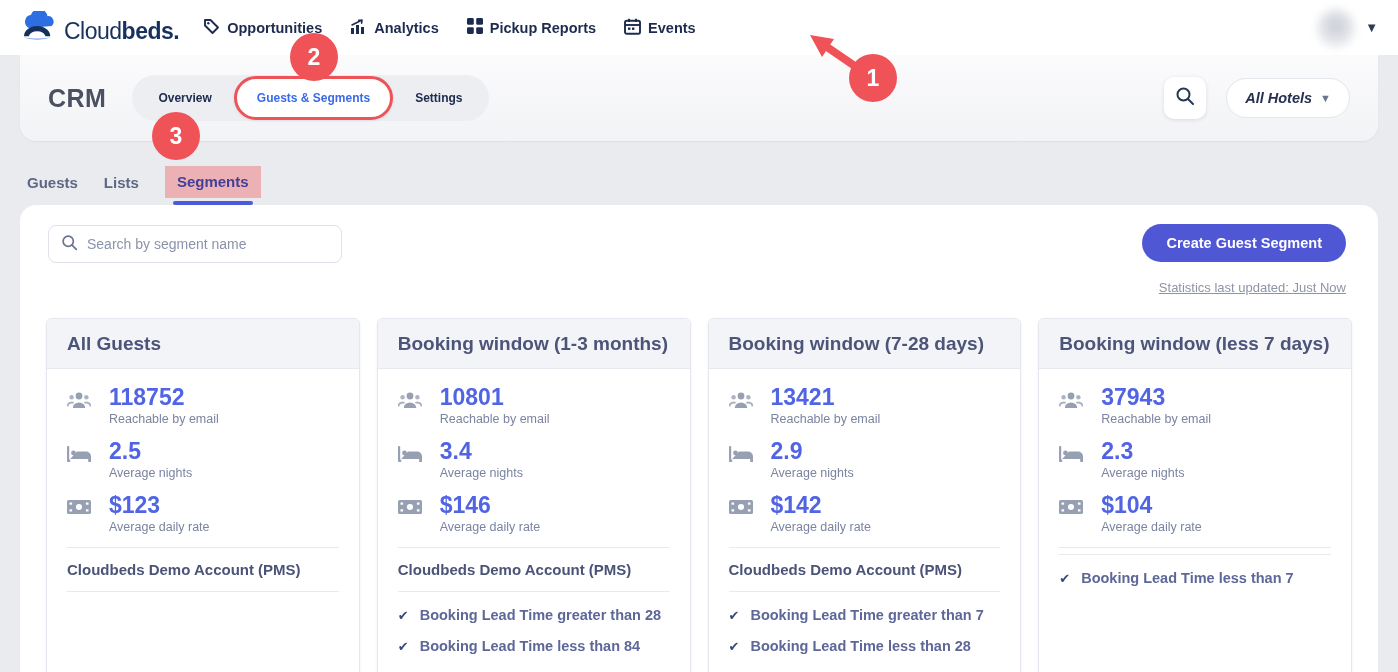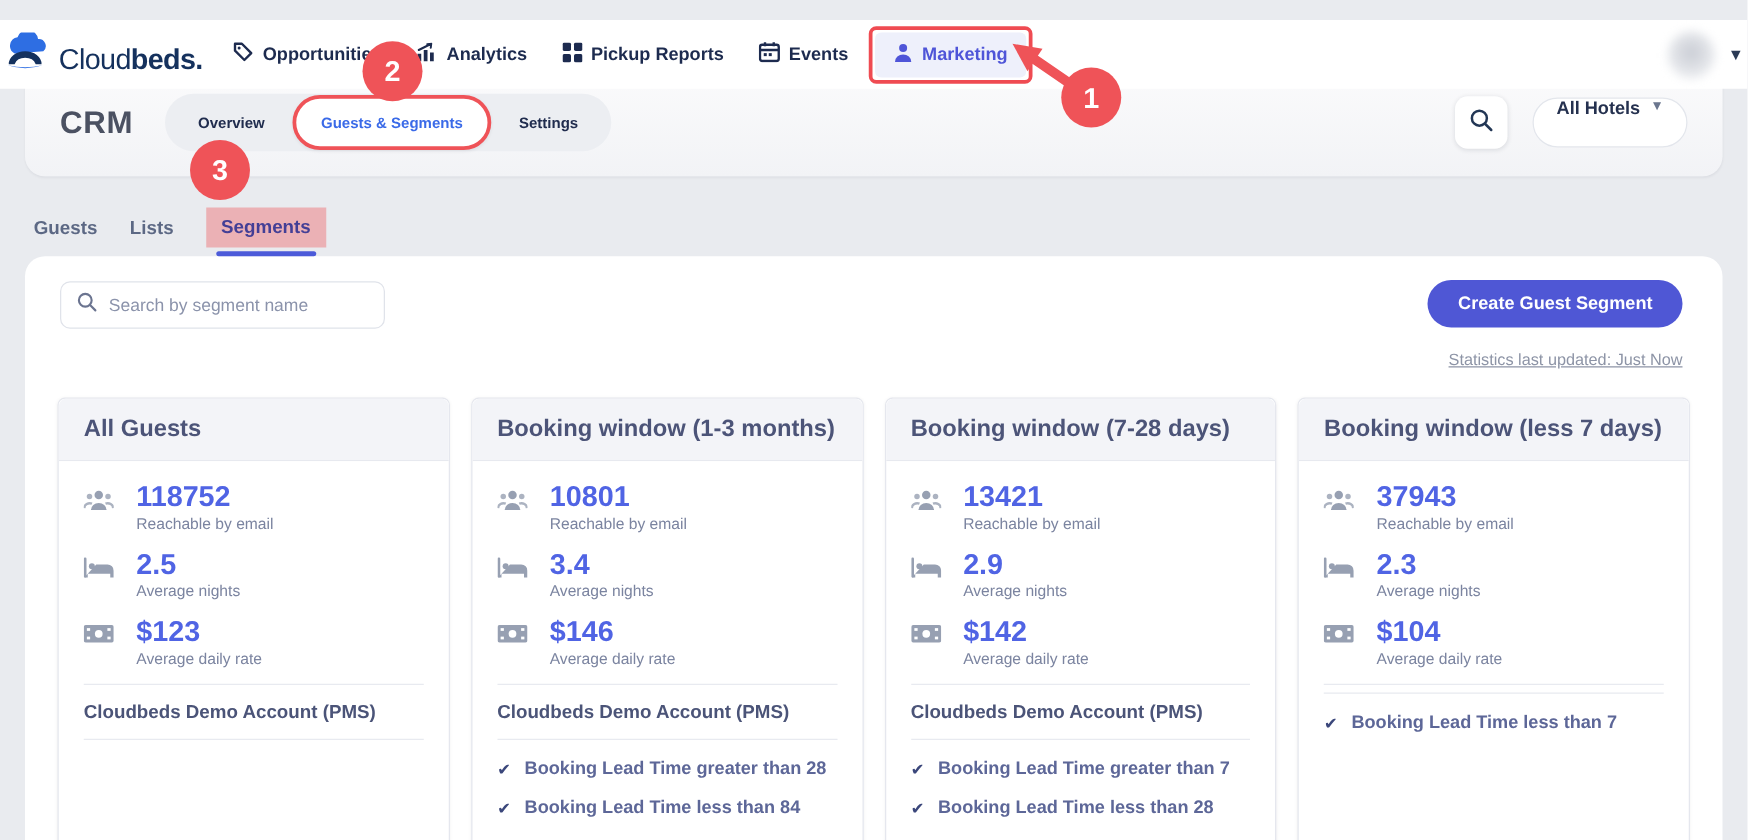--- a/index.html
+++ b/index.html
@@ -2,22 +2,22 @@
 <html><head>
 <meta charset="utf-8">
 <style>
   * { margin:0; padding:0; box-sizing:border-box; }
   html,body { width:1398px; height:672px; overflow:hidden; }
   body {
     font-family:"Liberation Sans","DejaVu Sans",sans-serif;
     background:#e9ebef; position:relative; color:#1d2b4f;
   }
   
-  .topbar{ position:absolute; left:0; top:16px; width:1398px; height:55px; background:#ffffff;
-    display:flex; align-items:center; padding:0 3px; z-index:5;}
+  .topbar{ position:absolute; left:0; top:0; width:1398px; height:55px; background:#ffffff;
+    display:flex; align-items:center; padding:0 20px; z-index:5;}
   .logo{ display:flex; align-items:flex-end; gap:6px; }
   .logo-text{ font-size:23px; color:#15315d; letter-spacing:-0.5px; }
   .logo-text b{ font-weight:800; }
   .nav{ display:flex; align-items:center; gap:28px; margin-left:24px; }
   .nav-item{ display:flex; align-items:center; gap:7px; font-size:14.5px; font-weight:700; color:#1d2b4f; cursor:pointer; }
   .mk-wrap{ margin-left:16px; border:3px solid #ef4b52; border-radius:6px; padding:2px; }
   .mk-btn{ display:flex; align-items:center; gap:8px; background:#eef0fb; border-radius:5px;
     padding:8px 15px; font-size:14.5px; font-weight:700; color:#4f55d8; cursor:pointer; }
   .top-right{ margin-left:auto; display:flex; align-items:center; gap:10px; }
   .avatar{ width:38px; height:38px; border-radius:50%;
@@ -32,33 +32,33 @@
     display:flex; align-items:center; padding:0 28px; z-index:4;}
   .crm-title{ font-size:25px; font-weight:700; color:#4b5162; margin-right:26px; letter-spacing:.5px;}
   .tabs{ display:flex; align-items:center; background:#eceef2; border-radius:24px; height:46px; padding:0 4px;}
   .tab{ padding:0 22px; font-size:12px; font-weight:700; color:#202c4e; line-height:46px; cursor:pointer; white-space:nowrap;}
   .tab.active{ background:#ffffff; color:#3a6ae8; border:3px solid #ef5358; border-radius:24px;
     line-height:38px; height:44px; padding:0 20px; box-shadow:0 1px 3px rgba(16,24,40,.08);}
   .band-right{ margin-left:auto; display:flex; align-items:center; gap:20px; }
   .search-btn{ width:42px; height:42px; background:#fff; border-radius:10px;
     box-shadow:0 1px 4px rgba(16,24,40,.12); display:flex; align-items:center; justify-content:center; cursor:pointer;}
   .hotels{ height:40px; background:#fff; border:1px solid #e3e6ec; border-radius:22px;
-    display:flex; gap:8px; padding:0 18px; font-size:14.5px; font-weight:600; color:#25314f; cursor:pointer;}
+    display:flex; align-items:center; gap:8px; padding:0 18px; font-size:14.5px; font-weight:600; color:#25314f; cursor:pointer;font-style:italic;}
 
   
   .subtabs{ position:absolute; left:27px; top:166px; display:flex; align-items:center; gap:26px; z-index:4;}
   .subtab{ font-size:15px; font-weight:600; color:#5c6884; cursor:pointer; }
   .subtab-active-wrap{ position:relative; padding:7px 12px 8px; background:rgba(239,83,88,.38); }
   .subtab.active{ font-weight:800; color:#433f96; }
   .sub-underline{ position:absolute; left:8px; right:8px; bottom:-7px; height:4px; background:#4c5bd9; border-radius:2px;}
 
   
   .panel{ position:absolute; left:20px; top:205px; width:1358px; height:467px;
     background:#ffffff; border-radius:16px 16px 0 0; z-index:3; }
-  .seg-search{ position:absolute; left:28px; top:20px; width:260px; height:38px;
+  .seg-search{ position:absolute; left:28px; top:20px; width:294px; height:38px;
     border:1px solid #e0e3ea; border-radius:8px; display:flex; align-items:center; gap:9px; padding:0 12px; background:#fff;}
   .seg-search input{ border:none; outline:none; font-size:14px; color:#3a425c; width:100%;
     font-family:"Liberation Sans","DejaVu Sans",sans-serif; background:transparent;}
   .seg-search input::placeholder{ color:#8b93ab; }
   .create-btn{ position:absolute; right:32px; top:19px; height:38px; padding:0 24px;
     background:#4f57d5; color:#fff; border:none; border-radius:19px; font-size:14.5px; font-weight:600;
     font-family:"Liberation Sans","DejaVu Sans",sans-serif; cursor:pointer;}
   .stats-updated{ position:absolute; right:32px; top:75px; font-size:13px; color:#8d94a6;text-decoration:underline; }
 
   
@@ -139,31 +139,20 @@
             <line x1="5" y1="0.8" x2="5" y2="4" stroke="#1d2b4f" stroke-width="1.9"></line>
             <line x1="12" y1="0.8" x2="12" y2="4" stroke="#1d2b4f" stroke-width="1.9"></line>
             <rect x="4" y="9.5" width="2.4" height="2.4" fill="#1d2b4f"></rect>
             <rect x="8" y="9.5" width="2.4" height="2.4" fill="#1d2b4f"></rect>
           </svg>
       </span>
       <span>Events</span>
     </div>
   </div>
 
-  <div class="mk-wrap">
-    <div class="mk-btn">
-      <span>
-        <svg width="15" height="16" viewBox="0 0 15 16">
-            <circle cx="7.5" cy="4.3" r="3.2" fill="#4f55d8"></circle>
-            <path d="M1 15.5 a6.5 6 0 0 1 13 0 z" fill="#4f55d8"></path>
-          </svg>
-      </span>
-      <span>Marketing</span>
-    </div>
-  </div>
 
   <div class="top-right">
     <div class="avatar"></div>
     <span class="top-caret">▼</span>
   </div>
 </div>
 
 <div class="crm-band">
   <div class="crm-title">CRM</div>
   <div class="tabs">

